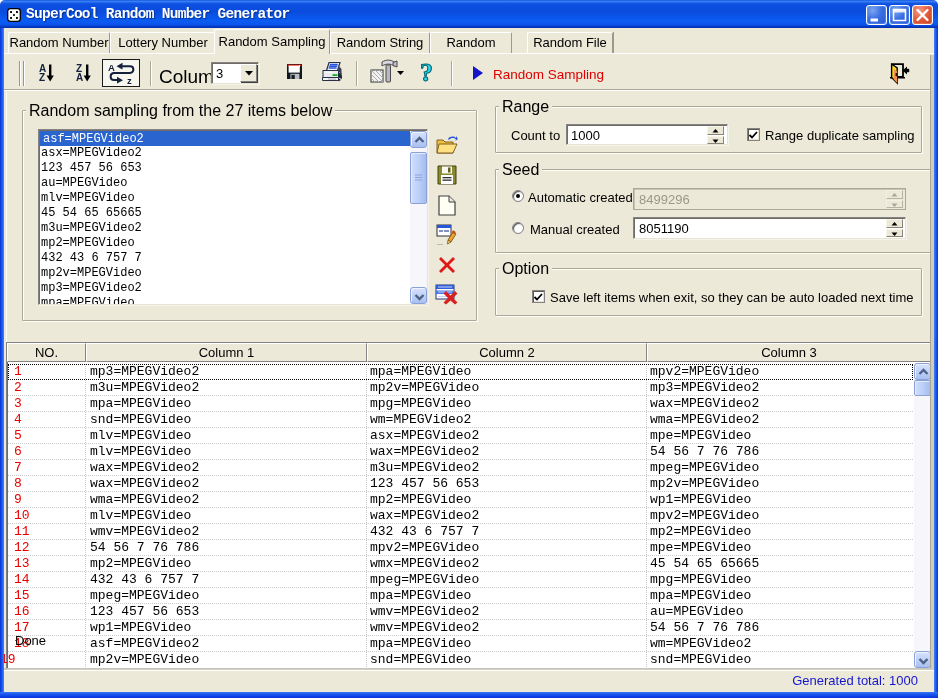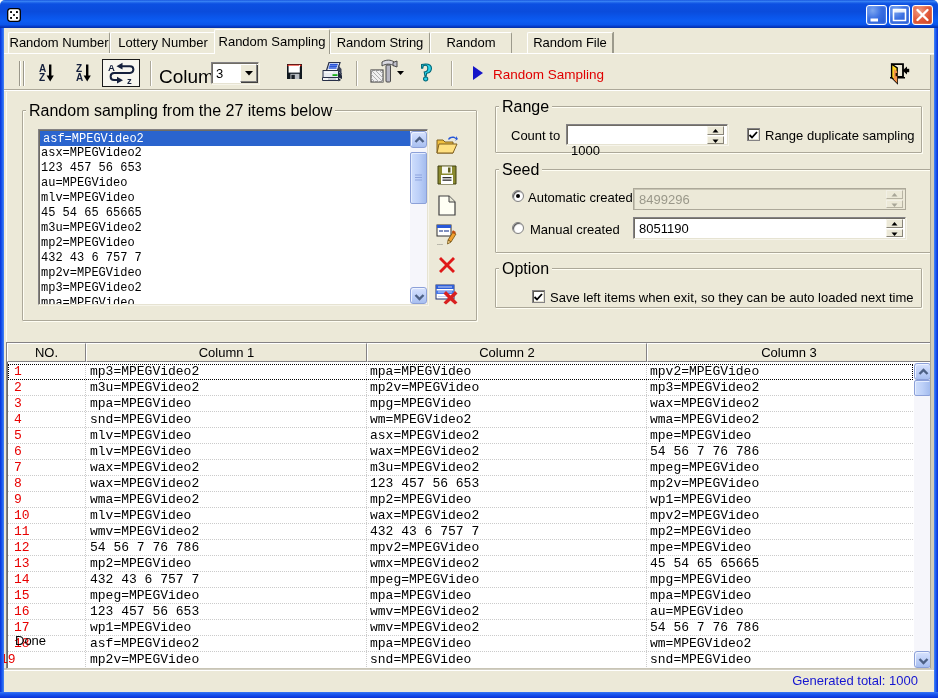--- a/index.html
+++ b/index.html
@@ -61,20 +61,21 @@
 <div id="win">
   <div id="title" class="abs"></div>
   <svg id="dice" class="abs" style="left:7px; top:7.5px;" width="14" height="14" viewBox="0 0 14 14">
     <rect x="0.7" y="0.7" width="12.6" height="12.6" rx="2.6" fill="#fff" stroke="#000" stroke-width="1.3"></rect>
     <rect x="3.1" y="3.1" width="1.9" height="1.9" fill="#000"></rect>
     <rect x="9" y="3.1" width="1.9" height="1.9" fill="#000"></rect>
     <rect x="6.1" y="6.1" width="1.8" height="1.8" fill="#000"></rect>
     <rect x="3.1" y="9" width="1.9" height="1.9" fill="#000"></rect>
     <rect x="9" y="9" width="1.9" height="1.9" fill="#000"></rect>
   </svg>
+  <div id="ttext" class="abs">SuperCool Random Number Generator</div>
   <div class="abs tbtn bmin" style="left:866px;"><svg width="19" height="18" viewBox="0 0 19 18">
         <rect x="3.5" y="12.5" width="7.5" height="3" fill="#fff"></rect>
       </svg></div>
   <div class="abs tbtn bmax" style="left:889px;"><svg width="19" height="18" viewBox="0 0 19 18">
         <path d="M3.5 3.5 L15.5 3.5 L15.5 14.5 L3.5 14.5 Z" fill="none" stroke="#fff" stroke-width="1.6"></path>
         <rect x="3.5" y="3.5" width="12" height="3" fill="#fff" opacity="0.85"></rect>
       </svg></div>
   <div class="abs tbtn" id="bclose" style="left:912px;"><svg width="19" height="18" viewBox="0 0 19 18">
         <path d="M4.5 4 L14.5 14 M14.5 4 L4.5 14" stroke="#fff" stroke-width="2.4" stroke-linecap="round"></path>
       </svg></div>
@@ -247,21 +248,21 @@
       <path d="M10 12 L12.5 9.5 L17 14 L21.5 9.5 L24 12 L19.5 16.5 L24 21 L21.5 23 L17 19 L12.5 23 L10 21 L14.5 16.5 Z" fill="#d82020" transform="translate(-1.5,-2.5)"></path>
     </svg>
   </div>
   <div id="rightpanel">
 
     <div class="abs gbox" style="left:495px; top:106px; width:427px; height:47px;">
       <div class="glabel">Range</div>
     </div>
     <div class="abs" style="left:511px; top:128px;">Count to</div>
     <div class="abs sunken" style="left:566px; top:124px; width:162px; height:21px;"></div>
-    <div class="abs" style="left:571px; top:143px;text-align:center;">1000</div>
+    <div class="abs" style="left:571px; top:128px;text-align:center;">1000</div>
     <div class="abs spinbtn" style="left:707px; top:126px; height:9px;"><svg width="15" height="6" viewBox="0 0 15 6">
           <path d="M7.5 1 L10.5 4.5 L4.5 4.5 Z" fill="#000"></path>
         </svg></div>
     <div class="abs spinbtn" style="left:707px; top:136px; height:8px;"><svg width="15" height="6" viewBox="0 0 15 6">
           <path d="M7.5 5 L10.5 1.5 L4.5 1.5 Z" fill="#000"></path>
         </svg></div>
     <div class="abs cb" style="left:747px; top:128px;"><svg width="11" height="11" viewBox="0 0 11 11">
           <path d="M1.5 5 L4 7.5 L9 2" fill="none" stroke="#000" stroke-width="1.8"></path>
         </svg></div>
     <div class="abs" style="left:765px; top:128px;">Range duplicate sampling</div>
@@ -285,21 +286,21 @@
     <div class="abs" style="left:530px; top:222px;">Manual created</div>
     <div class="abs sunken" style="left:633px; top:217px; width:273px; height:22px;"></div>
     <div class="abs" style="left:639px; top:221px;">8051190</div>
     <div class="abs spinbtn" style="left:886px; top:219px; height:9px;"><svg width="15" height="6" viewBox="0 0 15 6">
           <path d="M7.5 1 L10.5 4.5 L4.5 4.5 Z" fill="#000"></path>
         </svg></div>
     <div class="abs spinbtn" style="left:886px; top:229px; height:8px;"><svg width="15" height="6" viewBox="0 0 15 6">
           <path d="M7.5 5 L10.5 1.5 L4.5 1.5 Z" fill="#000"></path>
         </svg></div>
 
-    <div class="abs gbox" style="left:495px; top:268px; width:427px; height:40px;">
+    <div class="abs gbox" style="left:495px; top:268px; width:427px; height:48px;">
       <div class="glabel">Option</div>
     </div>
     <div class="abs cb" style="left:532px; top:290px;"><svg width="11" height="11" viewBox="0 0 11 11">
           <path d="M1.5 5 L4 7.5 L9 2" fill="none" stroke="#000" stroke-width="1.8"></path>
         </svg></div>
     <div class="abs" style="left:550px; top:290px;">Save left items when exit, so they can be auto loaded next time</div>
   </div>
   <div id="table">
     <div class="abs sunken" style="left:6px; top:342px; width:926px; height:327px; background:#fff;"></div>
     <div class="abs hdrcell" style="left:7px; width:79px;">NO.</div>

